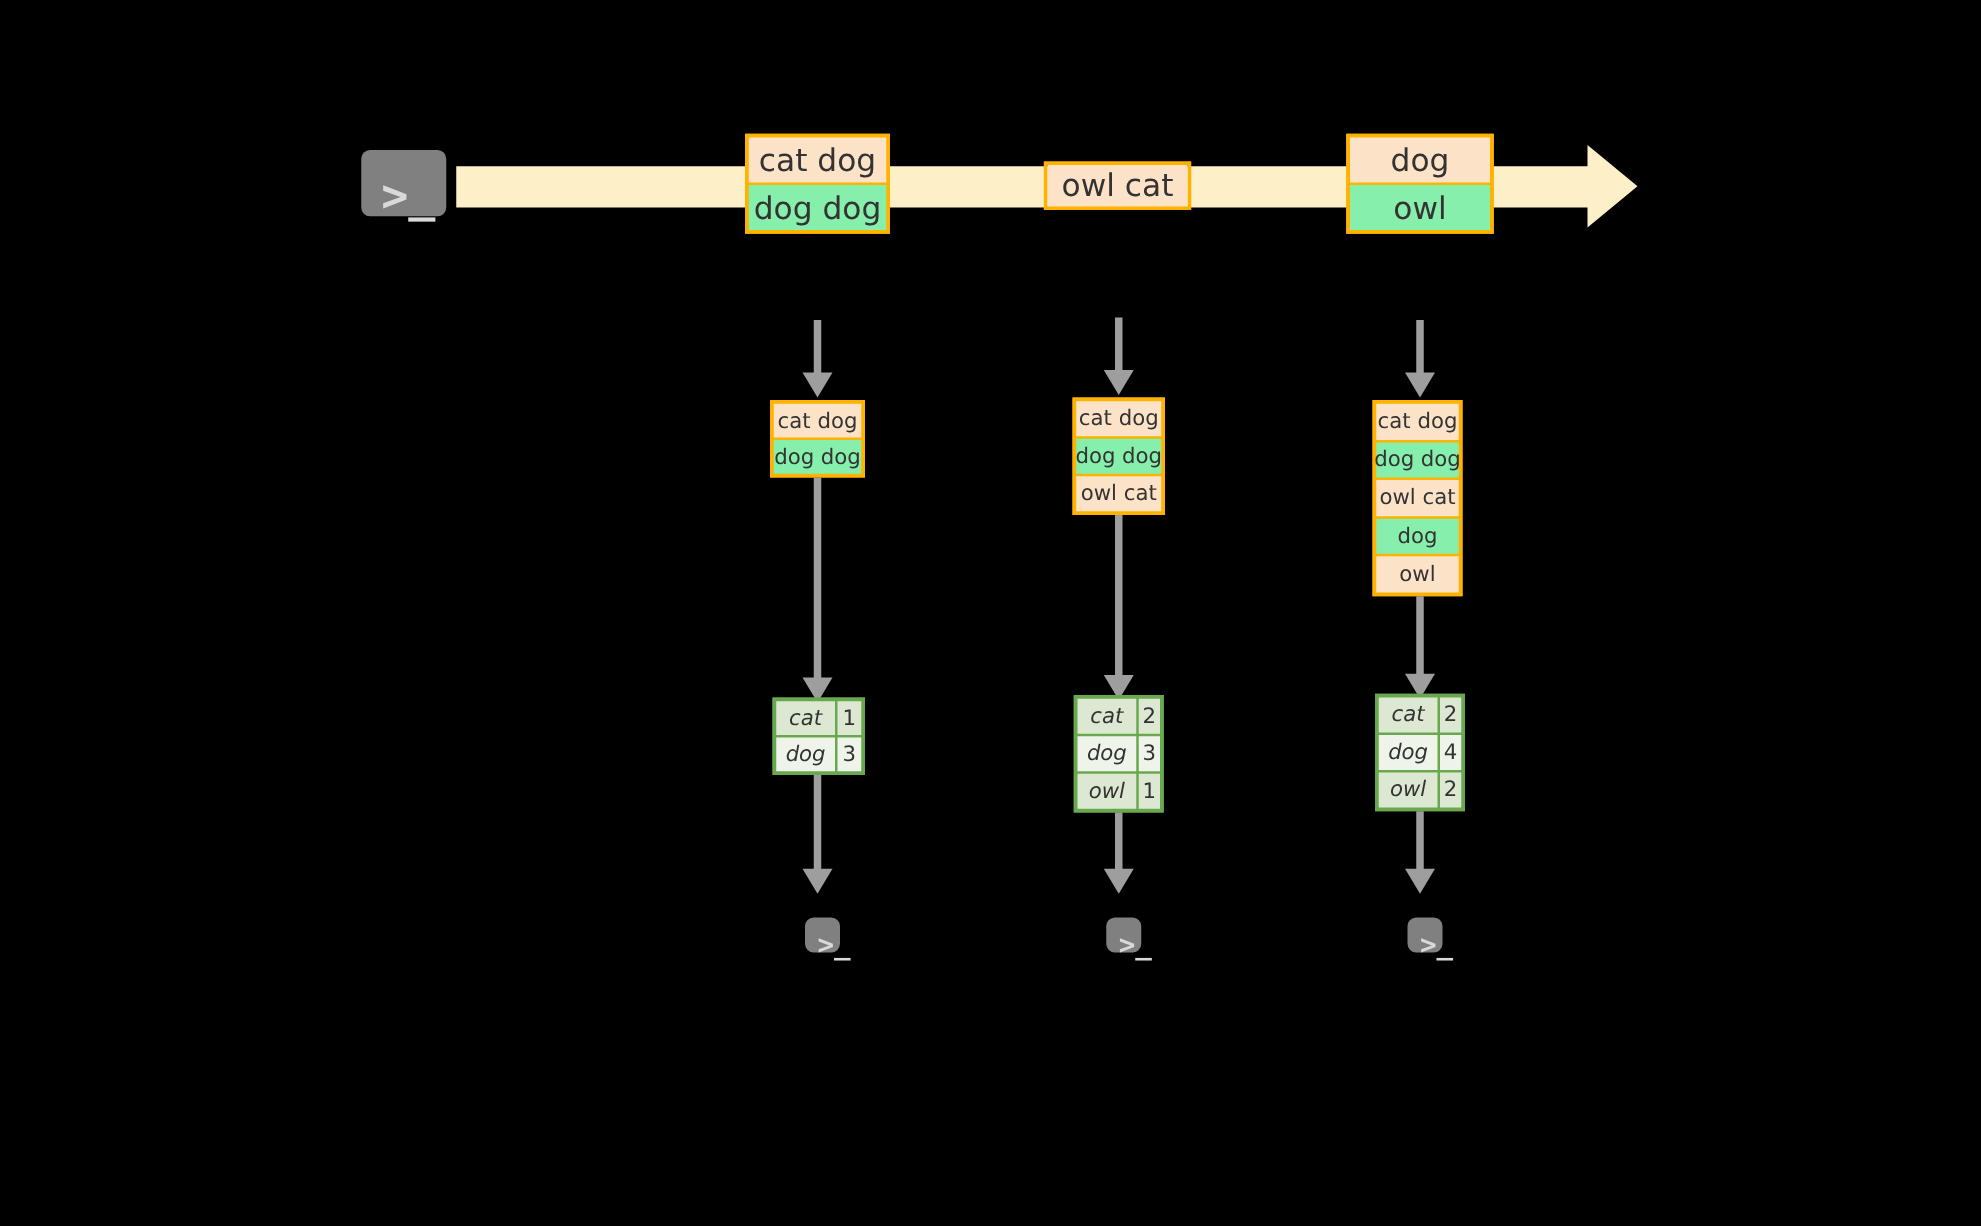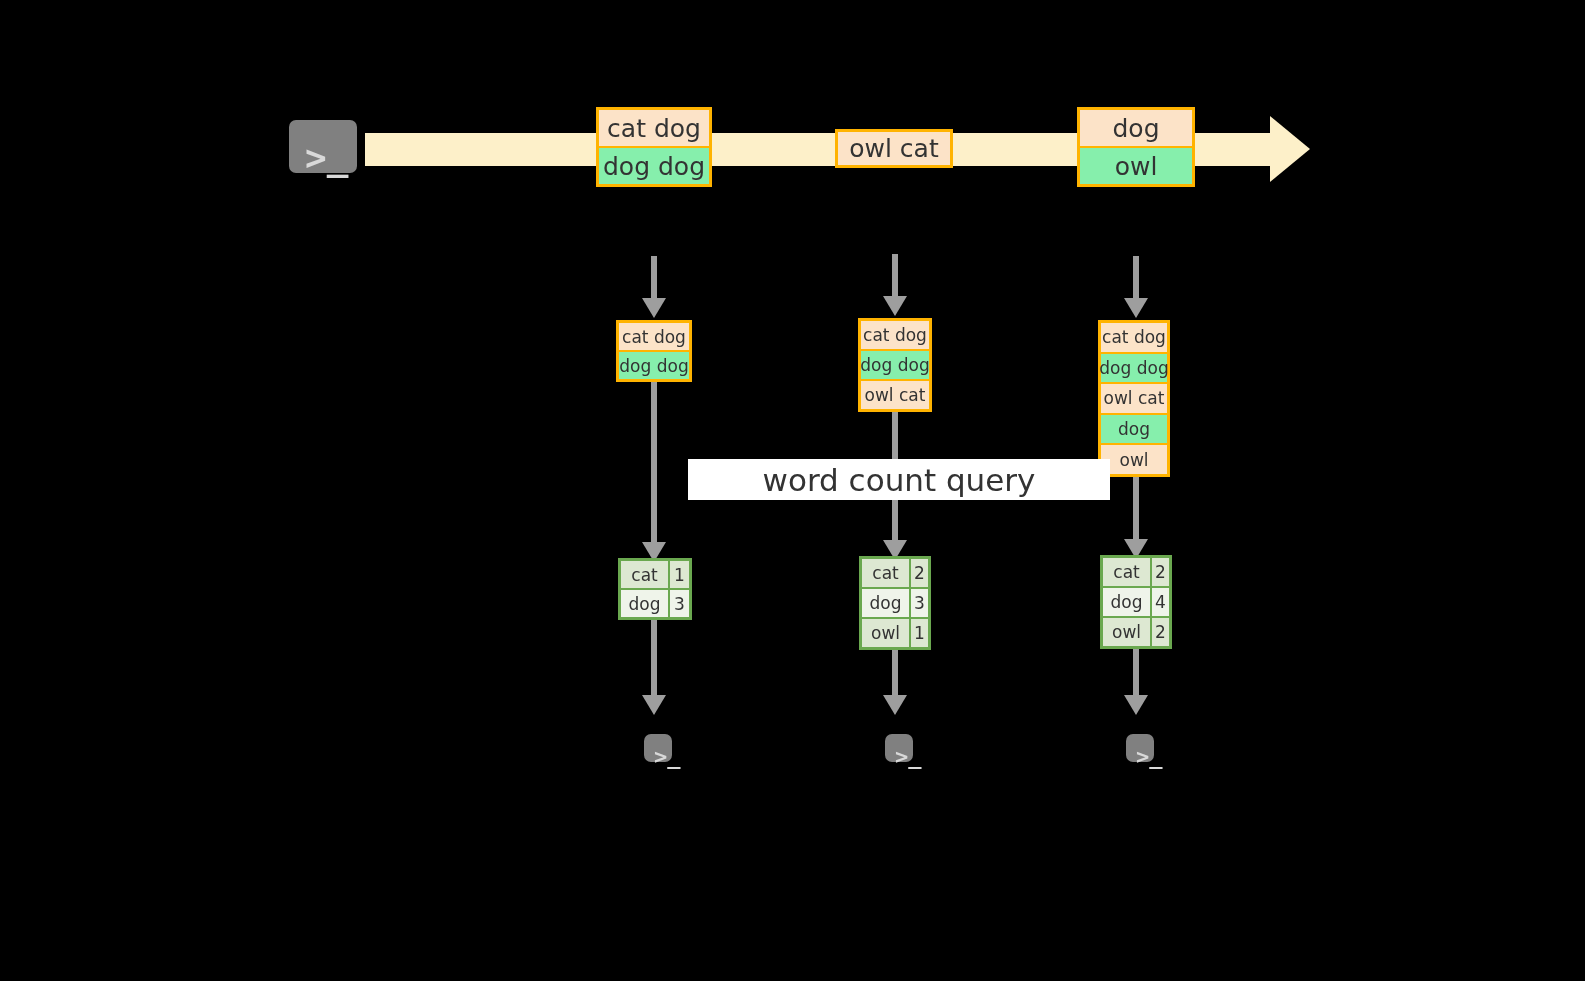--- a/index.html
+++ b/index.html
@@ -112,21 +112,21 @@
     gap: 2px;
   }
   .tbl-cell {
     display: flex;
     align-items: center;
     justify-content: center;
     font-size: 17px;
     color: #333333;
     box-sizing: border-box;
   }
-  .tbl-cell.key { flex: 0 0 47px; }
+  .tbl-cell.key { flex: 0 0 47px; font-style: italic; }
   .tbl-cell.val { flex: 1 1 auto; }
   .tbl-row.dark  .tbl-cell { background: #DDE8D2; }
   .tbl-row.light .tbl-cell { background: #EFF4EA; }
 
   
   .conn {
     position: absolute;
   }
   .conn .shaft {
     position: absolute;
@@ -296,17 +296,14 @@
 
   <div class="conn" style="left:1133px; top:649px; height:66px;">
     <div class="shaft" style="height:48px;"></div>
     <div class="head" style="top:46px;"></div>
   </div>
 
   <div class="terminal terminal-small" style="left:1115px; top:723px; width:50px; height:50px;">
     <span class="prompt">&gt;_</span>
   </div>
 
-  <div class="query-band" style="left:688px; top:459px; width:422px; height:41px;">
-    <span>word count query</span>
-  </div>
 
 </div>
 
 </body></html>

